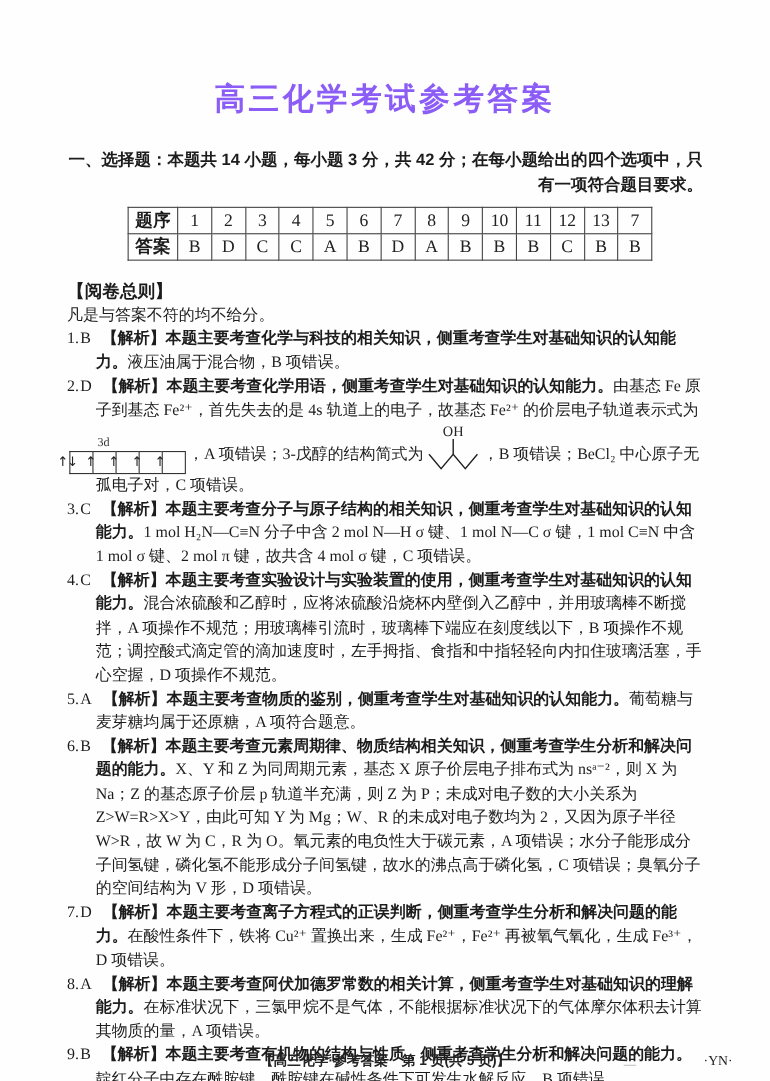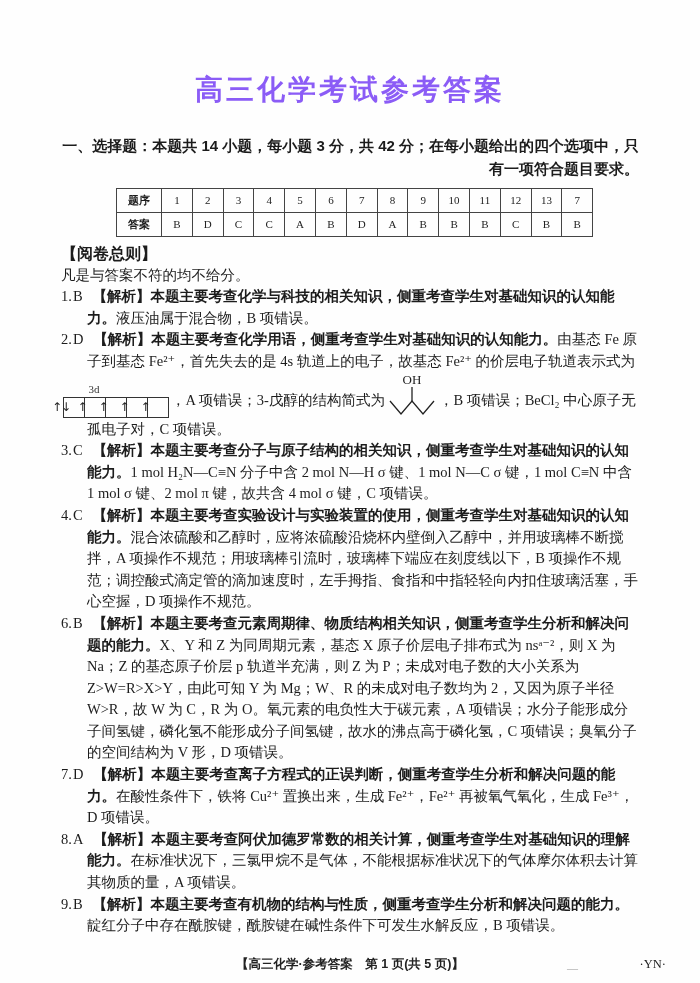--- a/index.html
+++ b/index.html
@@ -13,22 +13,22 @@
   .serif{font-family:"Liberation Serif","DejaVu Serif",serif;}
   .page-title{
     text-align:center;padding-top:72px;margin:0 0 26px 0;
     font-family:"Liberation Sans","DejaVu Sans",sans-serif;
     font-weight:700;font-size:28px;letter-spacing:3px;line-height:36px;color:#8b5cf6;
   }
   .content{width:578px;margin-left:61px;}
   .hang{padding-left:26px;text-indent:-26px;margin:0;}
   .intro{font-size:15px;line-height:23px;text-align:right;}
   .anstable{
-    border-collapse:collapse;margin:8px 0 6px 55px;
-    font-size:11px;color:#222;
+    border-collapse:collapse;margin:8px 0 18px 55px;
+    font-size:16px;color:#222;
   }
   .anstable td{
     border:1px solid #444;text-align:center;
     width:29.8px;height:23px;padding:0;
     font-family:"Liberation Serif","DejaVu Serif",serif;
   }
   .anstable td.lbl{
     width:44px;
     font-family:"Liberation Sans","DejaVu Sans",sans-serif;font-weight:700;color:#1c1c1c;
   }
@@ -117,20 +117,21 @@
   <p class="item hang"><span class="num serif">2.</span><span class="ans serif">D</span><span class="b">【解析】本题主要考查化学用语，侧重考查学生对基础知识的认知能力。</span><span>由基态 Fe 原子到基态 Fe²⁺，首先失去的是 4s 轨道上的电子，故基态 Fe²⁺ 的价层电子轨道表示式为</span><span class="orbital"><span class="olabel serif">3d</span><span class="obox">↑↓</span><span class="obox">↑</span><span class="obox">↑</span><span class="obox">↑</span><span class="obox">↑</span></span><span>，A 项错误；3-戊醇的结构简式为</span><svg class="structure" width="50" height="46" viewBox="0 0 50 46">
         <text x="25" y="11" text-anchor="middle" font-size="13" fill="#222" font-family="Liberation Serif, DejaVu Serif, serif">OH</text>
         <line x1="25" y1="14" x2="25" y2="28" stroke="#222" stroke-width="1.3"></line>
         <polyline points="3,28 14,41 25,28 36,41 47,28" fill="none" stroke="#222" stroke-width="1.3"></polyline>
       </svg><span>，B 项错误；BeCl₂ 中心原子无孤电子对，C 项错误。</span></p>
 
   <p class="item hang"><span class="num serif">3.</span><span class="ans serif">C</span><span class="b">【解析】本题主要考查分子与原子结构的相关知识，侧重考查学生对基础知识的认知能力。</span><span>1 mol H₂N—C≡N 分子中含 2 mol N—H σ 键、1 mol N—C σ 键，1 mol C≡N 中含 1 mol σ 键、2 mol π 键，故共含 4 mol σ 键，C 项错误。</span></p>
 
   <p class="item hang"><span class="num serif">4.</span><span class="ans serif">C</span><span class="b">【解析】本题主要考查实验设计与实验装置的使用，侧重考查学生对基础知识的认知能力。</span><span>混合浓硫酸和乙醇时，应将浓硫酸沿烧杯内壁倒入乙醇中，并用玻璃棒不断搅拌，A 项操作不规范；用玻璃棒引流时，玻璃棒下端应在刻度线以下，B 项操作不规范；调控酸式滴定管的滴加速度时，左手拇指、食指和中指轻轻向内扣住玻璃活塞，手心空握，D 项操作不规范。</span></p>
 
+  <p class="item hang"><span class="num serif">5.</span><span class="ans serif">A</span><span class="b">【解析】本题主要考查物质的鉴别，侧重考查学生对基础知识的认知能力。</span><span>葡萄糖与麦芽糖均属于还原糖，A 项符合题意。</span></p>
 
   <p class="item hang"><span class="num serif">6.</span><span class="ans serif">B</span><span class="b">【解析】本题主要考查元素周期律、物质结构相关知识，侧重考查学生分析和解决问题的能力。</span><span>X、Y 和 Z 为同周期元素，基态 X 原子价层电子排布式为 nsᵃ⁻²，则 X 为 Na；Z 的基态原子价层 p 轨道半充满，则 Z 为 P；未成对电子数的大小关系为 Z&gt;W=R&gt;X&gt;Y，由此可知 Y 为 Mg；W、R 的未成对电子数均为 2，又因为原子半径 W&gt;R，故 W 为 C，R 为 O。氧元素的电负性大于碳元素，A 项错误；水分子能形成分子间氢键，磷化氢不能形成分子间氢键，故水的沸点高于磷化氢，C 项错误；臭氧分子的空间结构为 V 形，D 项错误。</span></p>
 
   <p class="item hang"><span class="num serif">7.</span><span class="ans serif">D</span><span class="b">【解析】本题主要考查离子方程式的正误判断，侧重考查学生分析和解决问题的能力。</span><span>在酸性条件下，铁将 Cu²⁺ 置换出来，生成 Fe²⁺，Fe²⁺ 再被氧气氧化，生成 Fe³⁺，D 项错误。</span></p>
 
   <p class="item hang"><span class="num serif">8.</span><span class="ans serif">A</span><span class="b">【解析】本题主要考查阿伏加德罗常数的相关计算，侧重考查学生对基础知识的理解能力。</span><span>在标准状况下，三氯甲烷不是气体，不能根据标准状况下的气体摩尔体积去计算其物质的量，A 项错误。</span></p>
 
   <p class="item hang"><span class="num serif">9.</span><span class="ans serif">B</span><span class="b">【解析】本题主要考查有机物的结构与性质，侧重考查学生分析和解决问题的能力。</span><span>靛红分子中存在酰胺键，酰胺键在碱性条件下可发生水解反应，B 项错误。</span></p>
 
 </div>

